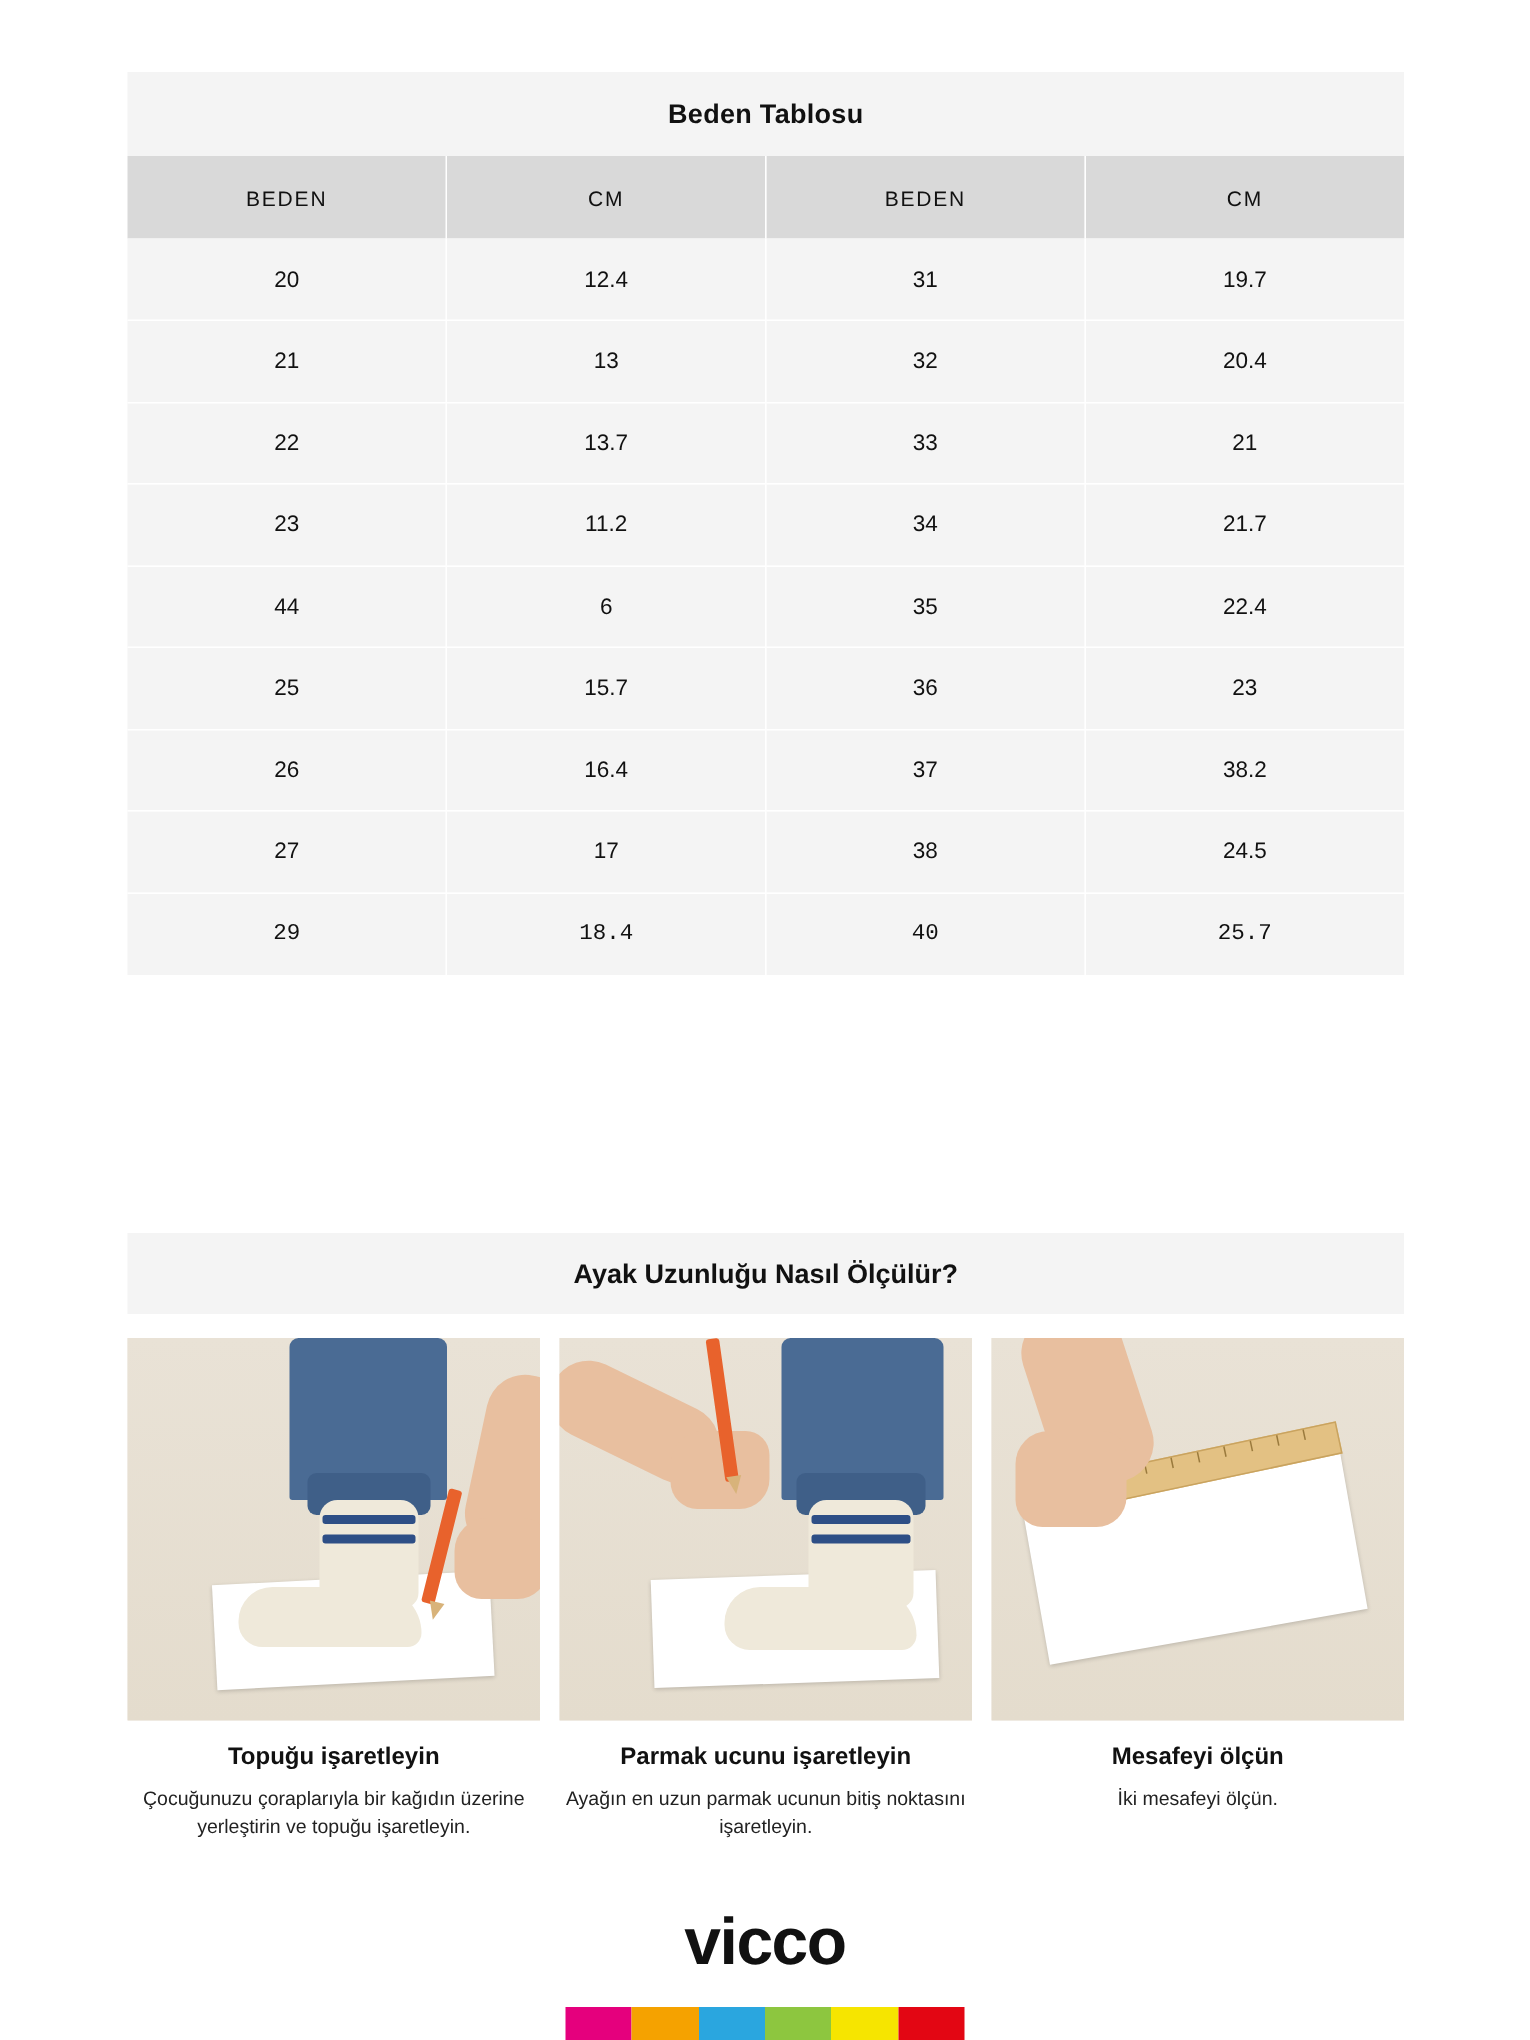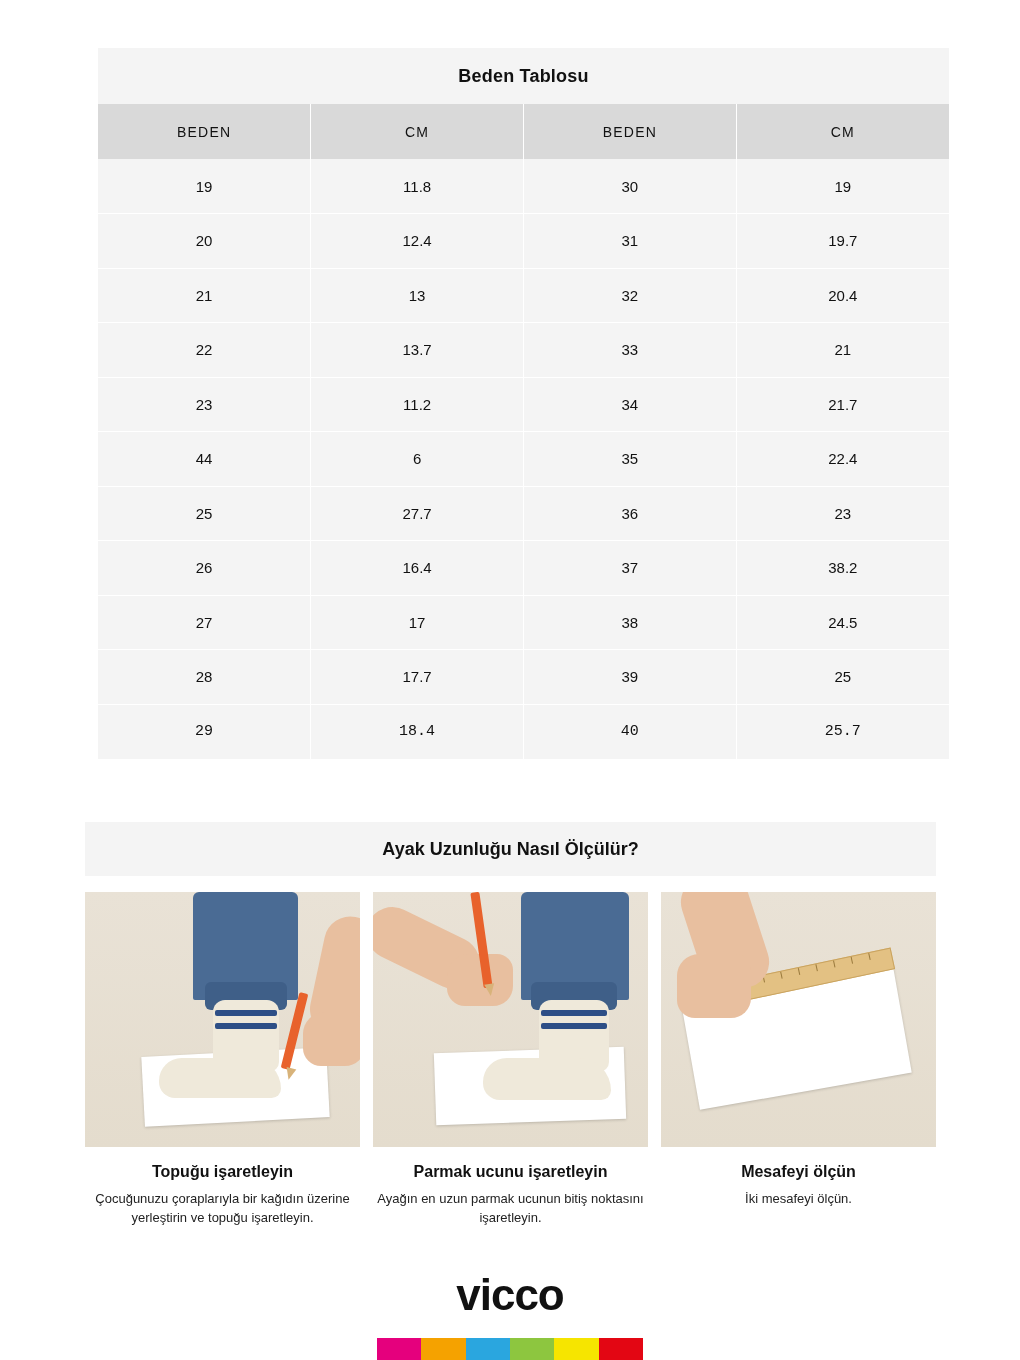--- a/index.html
+++ b/index.html
@@ -13,21 +13,21 @@
   .page {
     width: 1020px;
     height: 1360px;
     position: relative;
     background: #ffffff;
   }
 
   
   .size-table-wrap {
     position: absolute;
-    left: 98px;
+    left: 85px;
     top: 48px;
     width: 851px;
   }
   .table-title {
     background: #f4f4f4;
     height: 56px;
     display: flex;
     align-items: center;
     justify-content: center;
     font-size: 18px;
@@ -199,26 +199,20 @@
       <thead>
         <tr>
           <th>BEDEN</th>
           <th>CM</th>
           <th>BEDEN</th>
           <th>CM</th>
         </tr>
       </thead>
       <tbody>
         <tr>
-          <td>19</td>
-          <td>11.8</td>
-          <td>30</td>
-          <td>19</td>
-        </tr>
-        <tr>
           <td>20</td>
           <td>12.4</td>
           <td>31</td>
           <td>19.7</td>
         </tr>
         <tr>
           <td>21</td>
           <td>13</td>
           <td>32</td>
           <td>20.4</td>
@@ -236,41 +230,35 @@
           <td>21.7</td>
         </tr>
         <tr>
           <td>44</td>
           <td>6</td>
           <td>35</td>
           <td>22.4</td>
         </tr>
         <tr>
           <td>25</td>
-          <td>27.7</td>
+          <td>15.7</td>
           <td>36</td>
           <td>23</td>
         </tr>
         <tr>
           <td>26</td>
           <td>16.4</td>
           <td>37</td>
           <td>38.2</td>
         </tr>
         <tr>
           <td>27</td>
           <td>17</td>
           <td>38</td>
           <td>24.5</td>
-        </tr>
-        <tr>
-          <td>28</td>
-          <td>17.7</td>
-          <td>39</td>
-          <td>25</td>
         </tr>
         <tr>
           <td>29</td>
           <td>18.4</td>
           <td>40</td>
           <td>25.7</td>
         </tr>
       </tbody>
     </table>
   </div>

